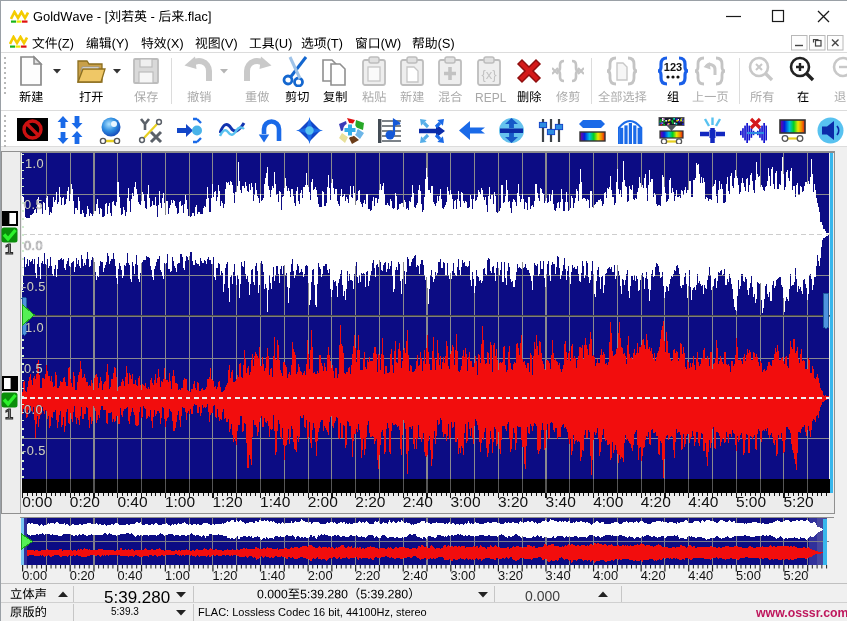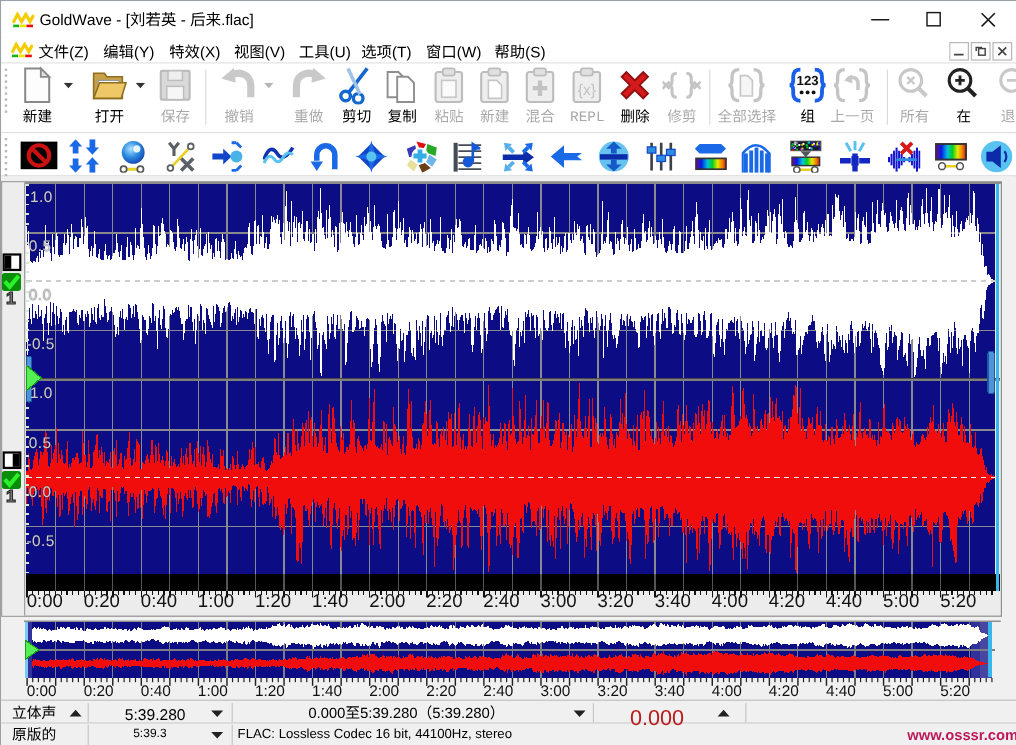--- a/index.html
+++ b/index.html
@@ -303,21 +303,21 @@
     </svg>
     <svg style="position:absolute;left:435.8px;top:87.3px" width="26" height="18">
       <use href="#g61" transform="translate(1.00 13.20) scale(12.20)" fill="#a8a8a8"></use>
       <use href="#g62" transform="translate(13.20 13.20) scale(12.20)" fill="#a8a8a8"></use>
     </svg>
     <svg style="position:absolute;left:472.0px;top:54.0px" width="32" height="32" viewBox="0 0 32 32">
       <rect x="5" y="5" width="22" height="25" rx="2" fill="#eeeeee" stroke="#bdbdbd" stroke-width="1.8"></rect>
       <rect x="11" y="2" width="10" height="6" rx="2" fill="#e0e0e0" stroke="#bdbdbd" stroke-width="1.5"></rect>
       <text x="16" y="24" font-size="13" fill="#c2c2c2" text-anchor="middle" font-family="Liberation Sans">{x}</text>
     </svg>
-    <div style="position:absolute;left:474.0px;top:90.0px;font-size:12px;color:#a8a8a8;white-space:nowrap;font-family:Liberation Mono, monospace;">REPL</div>
+    <div style="position:absolute;left:474.0px;top:90.0px;font-size:12px;color:#a8a8a8;white-space:nowrap;">REPL</div>
     <svg style="position:absolute;left:512.0px;top:54.0px" width="32" height="32" viewBox="0 0 32 32">
       <path d="M5,9 L9,5 L16,12 L23,5 L27,9 L20,16 L27,23 L23,27 L16,20 L9,27 L5,23 L12,16 Z" fill="#d41a1a" stroke="#8f0f0f" stroke-width="1.5"></path>
     </svg>
     <svg style="position:absolute;left:514.8px;top:87.3px" width="26" height="18">
       <use href="#g63" transform="translate(1.00 13.20) scale(12.20)" fill="#000"></use>
       <use href="#g64" transform="translate(13.20 13.20) scale(12.20)" fill="#000"></use>
     </svg>
     <svg style="position:absolute;left:551.0px;top:54.0px" width="32" height="32" viewBox="0 0 32 32">
       <path d="M12,6 Q8,6 8,10 L8,13 Q8,16 5,16 Q8,16 8,19 L8,22 Q8,26 12,26" fill="none" stroke="#c4c4c4" stroke-width="2.6"></path>
       <path d="M20,6 Q24,6 24,10 L24,13 Q24,16 27,16 Q24,16 24,19 L24,22 Q24,26 20,26" fill="none" stroke="#c4c4c4" stroke-width="2.6"></path>
@@ -1246,21 +1246,21 @@
     <div style="position:absolute;left:72px;top:603px;width:1px;height:17px;background:#c6c6c6"></div>
     <div style="position:absolute;left:192px;top:603px;width:1px;height:17px;background:#c6c6c6"></div>
     <svg style="position:absolute;left:8.0px;top:584.2px" width="39" height="18">
       <use href="#g78" transform="translate(1.00 13.30) scale(12.30)" fill="#000"></use>
       <use href="#g79" transform="translate(13.30 13.30) scale(12.30)" fill="#000"></use>
       <use href="#g80" transform="translate(25.60 13.30) scale(12.30)" fill="#000"></use>
     </svg>
     <svg style="position:absolute;left:56px;top:590px" width="12" height="8">
       <path d="M1,6 L11,6 L6,0.5 Z" fill="#222"></path>
     </svg>
-    <div style="position:absolute;left:103.0px;top:587.0px;font-size:13px;color:#000;white-space:nowrap;">5:39.280</div>
+    <div style="position:absolute;left:103.0px;top:587.0px;font-size:17px;color:#000;white-space:nowrap;">5:39.280</div>
     <svg style="position:absolute;left:174px;top:590px" width="12" height="8">
       <path d="M1,1 L11,1 L6,6.5 Z" fill="#222"></path>
     </svg>
     <svg style="position:absolute;left:255.0px;top:584.2px" width="165" height="18">
       <use href="#g81" transform="translate(1.00 13.30) scale(12.30)" fill="#000"></use>
       <use href="#g16" transform="translate(7.84 13.30) scale(12.30)" fill="#000"></use>
       <use href="#g81" transform="translate(11.26 13.30) scale(12.30)" fill="#000"></use>
       <use href="#g81" transform="translate(18.10 13.30) scale(12.30)" fill="#000"></use>
       <use href="#g81" transform="translate(24.94 13.30) scale(12.30)" fill="#000"></use>
       <use href="#g82" transform="translate(31.78 13.30) scale(12.30)" fill="#000"></use>
@@ -1279,21 +1279,21 @@
       <use href="#g86" transform="translate(121.36 13.30) scale(12.30)" fill="#000"></use>
       <use href="#g16" transform="translate(128.20 13.30) scale(12.30)" fill="#000"></use>
       <use href="#g87" transform="translate(131.62 13.30) scale(12.30)" fill="#000"></use>
       <use href="#g88" transform="translate(138.46 13.30) scale(12.30)" fill="#000"></use>
       <use href="#g81" transform="translate(145.30 13.30) scale(12.30)" fill="#000"></use>
       <use href="#g90" transform="translate(152.14 13.30) scale(12.30)" fill="#000"></use>
     </svg>
     <svg style="position:absolute;left:476px;top:590px" width="12" height="8">
       <path d="M1,1 L11,1 L6,6.5 Z" fill="#222"></path>
     </svg>
-    <div style="position:absolute;left:524.0px;top:587.0px;font-size:18px;color:#b91c1c;white-space:nowrap;">0.000</div>
+    <div style="position:absolute;left:524.0px;top:587.0px;font-size:14px;color:#404040;white-space:nowrap;">0.000</div>
     <svg style="position:absolute;left:596px;top:590px" width="12" height="8">
       <path d="M1,6 L11,6 L6,0.5 Z" fill="#222"></path>
     </svg>
     <svg style="position:absolute;left:8.0px;top:602.2px" width="39" height="18">
       <use href="#g91" transform="translate(1.00 13.30) scale(12.30)" fill="#000"></use>
       <use href="#g92" transform="translate(13.30 13.30) scale(12.30)" fill="#000"></use>
       <use href="#g93" transform="translate(25.60 13.30) scale(12.30)" fill="#000"></use>
     </svg>
     <div style="position:absolute;left:110.0px;top:605.0px;font-size:10px;color:#000;white-space:nowrap;">5:39.3</div>
     <svg style="position:absolute;left:174px;top:608px" width="12" height="8">

